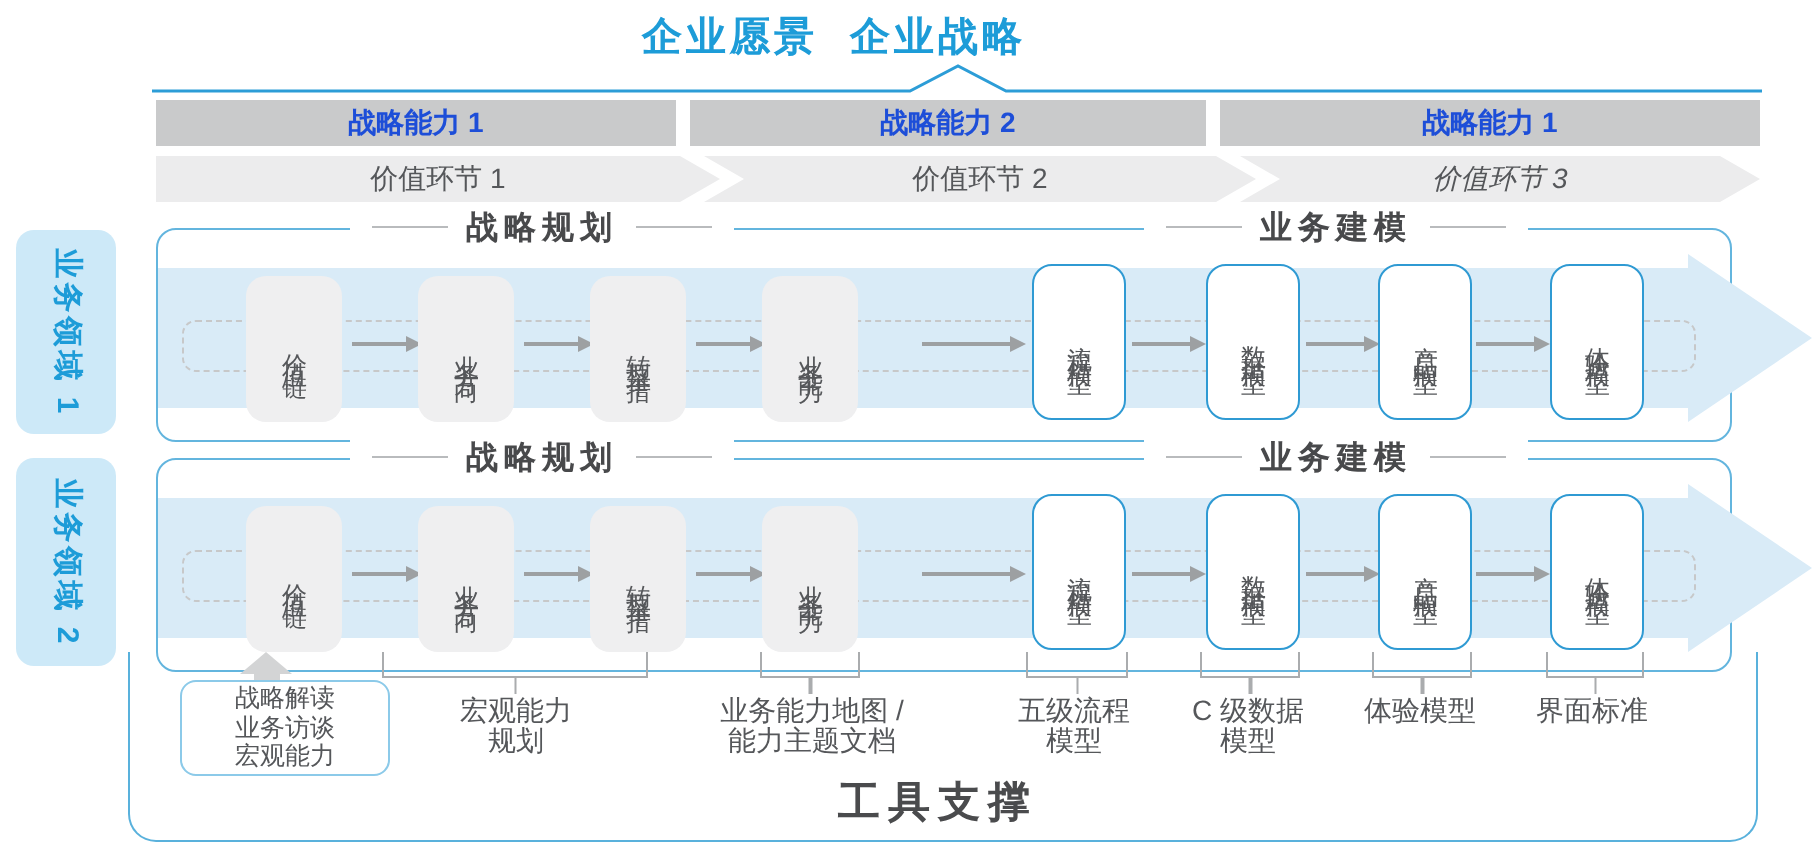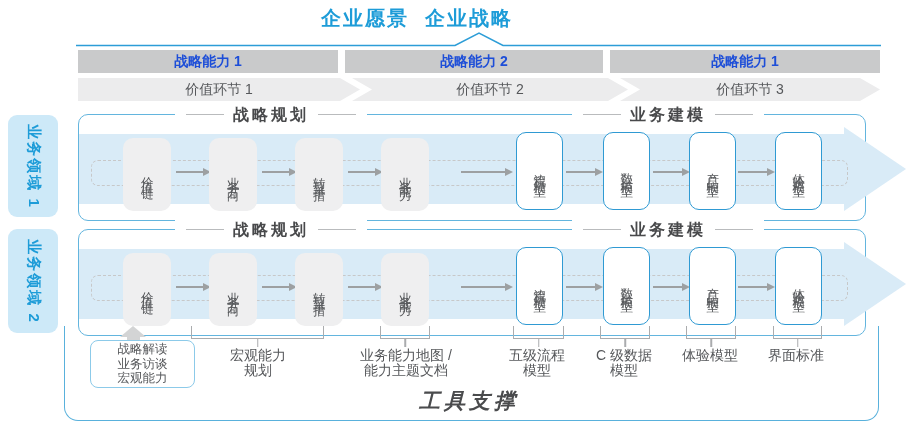--- a/index.html
+++ b/index.html
@@ -57,21 +57,21 @@
   .uparrow{position:absolute;left:127px;top:337px;width:13px;height:12px;background:#d3d4d5;}
   .uparrow::before{content:'';position:absolute;left:-7px;top:-11px;width:0;height:0;
     border-left:13.5px solid transparent;border-right:13.5px solid transparent;border-bottom:11px solid #d3d4d5;}
   .ann{position:absolute;top:348px;transform:translateX(-50%);text-align:center;
     font-size:14px;line-height:14.5px;color:#55575a;white-space:pre-line;}
   .sources-box{position:absolute;left:90px;top:340px;width:103px;height:46px;
     background:#fff;border:1.5px solid #8ccae9;border-radius:8px;
     display:flex;align-items:center;justify-content:center;text-align:center;
     font-size:12.5px;line-height:14.5px;color:#55575a;white-space:pre-line;}
   .tool-label{position:absolute;left:469px;top:387px;transform:translateX(-50%);
-    font-size:21px;font-weight:bold;color:#4a4b4d;letter-spacing:4px;white-space:nowrap;font-style:italic;}
+    font-size:21px;font-weight:bold;color:#4a4b4d;letter-spacing:4px;white-space:nowrap;}
 </style>
 </head>
 <body>
 
 <div class="stage">
 
   <div class="header-titles">
     <span>企业愿景</span>
     <span>企业战略</span>
   </div>
@@ -88,21 +88,21 @@
   <div class="cap-bar" style="left:610px;width:270px;">
     <span>战略能力 1</span>
   </div>
 
   <div class="chev tip" style="left:78px;width:282px;">
     <span>价值环节 1</span>
   </div>
   <div class="chev notch-tip" style="left:352px;width:276px;">
     <span>价值环节 2</span>
   </div>
-  <div class="chev notch-tip" style="left:620px;width:260px;">
+  <div class="chev notch-tip" style="left:620px;width:260px;font-style:italic;">
     <span>价值环节 3</span>
   </div>
 
   <div class="tool-container"></div>
 
   <div class="domain" style="top:115px;height:102px;">
     <span>业务领域 1</span>
   </div>
   <div class="domain" style="top:229px;height:104px;">
     <span>业务领域 2</span>

